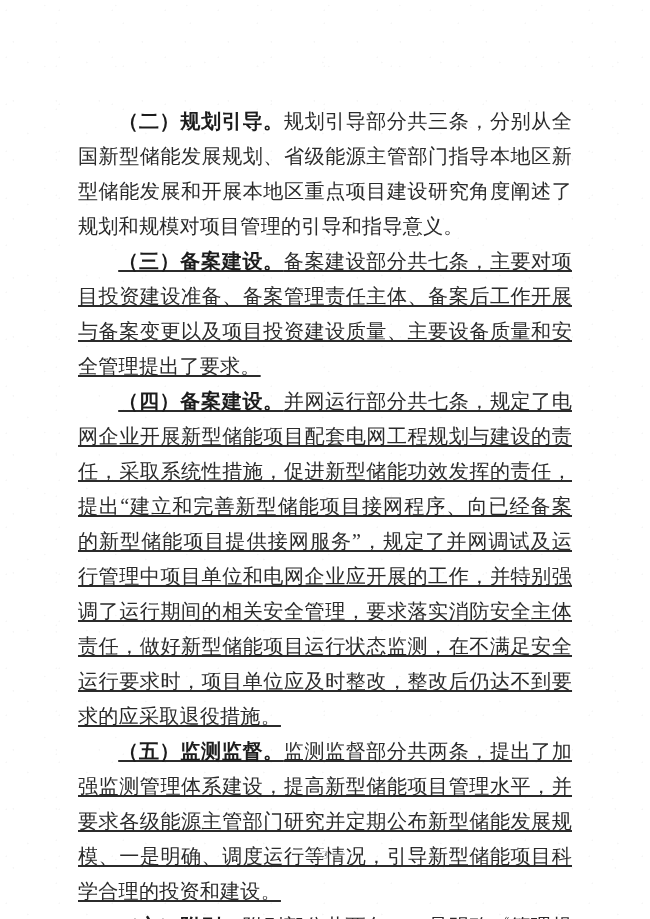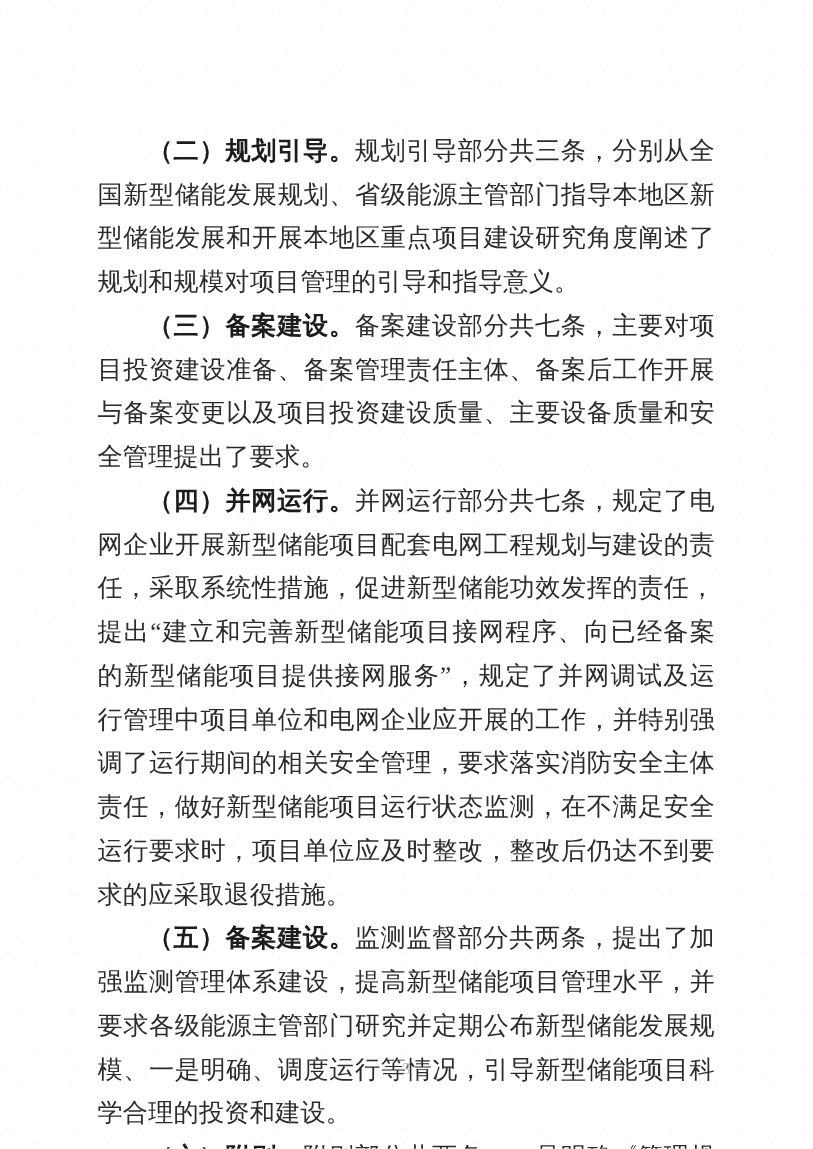--- a/index.html
+++ b/index.html
@@ -51,20 +51,21 @@
     color: #2b2b2b;
     text-align: justify;
     text-justify: inter-ideograph;
     text-indent: 2em;
     letter-spacing: 0.2px;
     -webkit-font-smoothing: antialiased;
   }
 
   p.para + p.para {
     margin-top: 0px;
+    text-decoration: underline;
   }
 
   
   .heading-run {
     font-weight: bold;
     color: #1c1c1c;
     letter-spacing: 0.3px;
   }
 
   .body-run {
@@ -93,25 +94,25 @@
 
     <p class="para">
       <span class="heading-run">（二）规划引导。</span><span class="body-run">规划引导部分共三条，分别从全国新型储能发展规划、省级能源主管部门指导本地区新型储能发展和开展本地区重点项目建设研究角度阐述了规划和规模对项目管理的引导和指导意义。</span>
     </p>
 
     <p class="para">
       <span class="heading-run">（三）备案建设。</span><span class="body-run">备案建设部分共七条，主要对项目投资建设准备、备案管理责任主体、备案后工作开展与备案变更以及项目投资建设质量、主要设备质量和安全管理提出了要求。</span>
     </p>
 
     <p class="para">
-      <span class="heading-run">（四）并网运行。</span><span class="body-run">并网运行部分共七条，规定了电网企业开展新型储能项目配套电网工程规划与建设的责任，采取系统性措施，促进新型储能功效发挥的责任，提出“建立和完善新型储能项目接网程序、向已经备案的新型储能项目提供接网服务”，规定了并网调试及运行管理中项目单位和电网企业应开展的工作，并特别强调了运行期间的相关安全管理，要求落实消防安全主体责任，做好新型储能项目运行状态监测，在不满足安全运行要求时，项目单位应及时整改，整改后仍达不到要求的应采取退役措施。</span>
+      <span class="heading-run">（四）备案建设。</span><span class="body-run">并网运行部分共七条，规定了电网企业开展新型储能项目配套电网工程规划与建设的责任，采取系统性措施，促进新型储能功效发挥的责任，提出“建立和完善新型储能项目接网程序、向已经备案的新型储能项目提供接网服务”，规定了并网调试及运行管理中项目单位和电网企业应开展的工作，并特别强调了运行期间的相关安全管理，要求落实消防安全主体责任，做好新型储能项目运行状态监测，在不满足安全运行要求时，项目单位应及时整改，整改后仍达不到要求的应采取退役措施。</span>
     </p>
 
     <p class="para">
-      <span class="heading-run">（五）备案建设。</span><span class="body-run">监测监督部分共两条，提出了加强监测管理体系建设，提高新型储能项目管理水平，并要求各级能源主管部门研究并定期公布新型储能发展规模、一是明确、调度运行等情况，引导新型储能项目科学合理的投资和建设。</span>
+      <span class="heading-run">（五）监测监督。</span><span class="body-run">监测监督部分共两条，提出了加强监测管理体系建设，提高新型储能项目管理水平，并要求各级能源主管部门研究并定期公布新型储能发展规模、一是明确、调度运行等情况，引导新型储能项目科学合理的投资和建设。</span>
     </p>
 
     <p class="para">
       <span class="heading-run">（六）附则。</span><span class="body-run">附则部分共两条，一是明确《管理规范》由国家能源局负责解释，二是提出办法自发布之日起实施。</span>
     </p>
 
   </div>
 
   <div class="page-number">3</div>
 </div>

